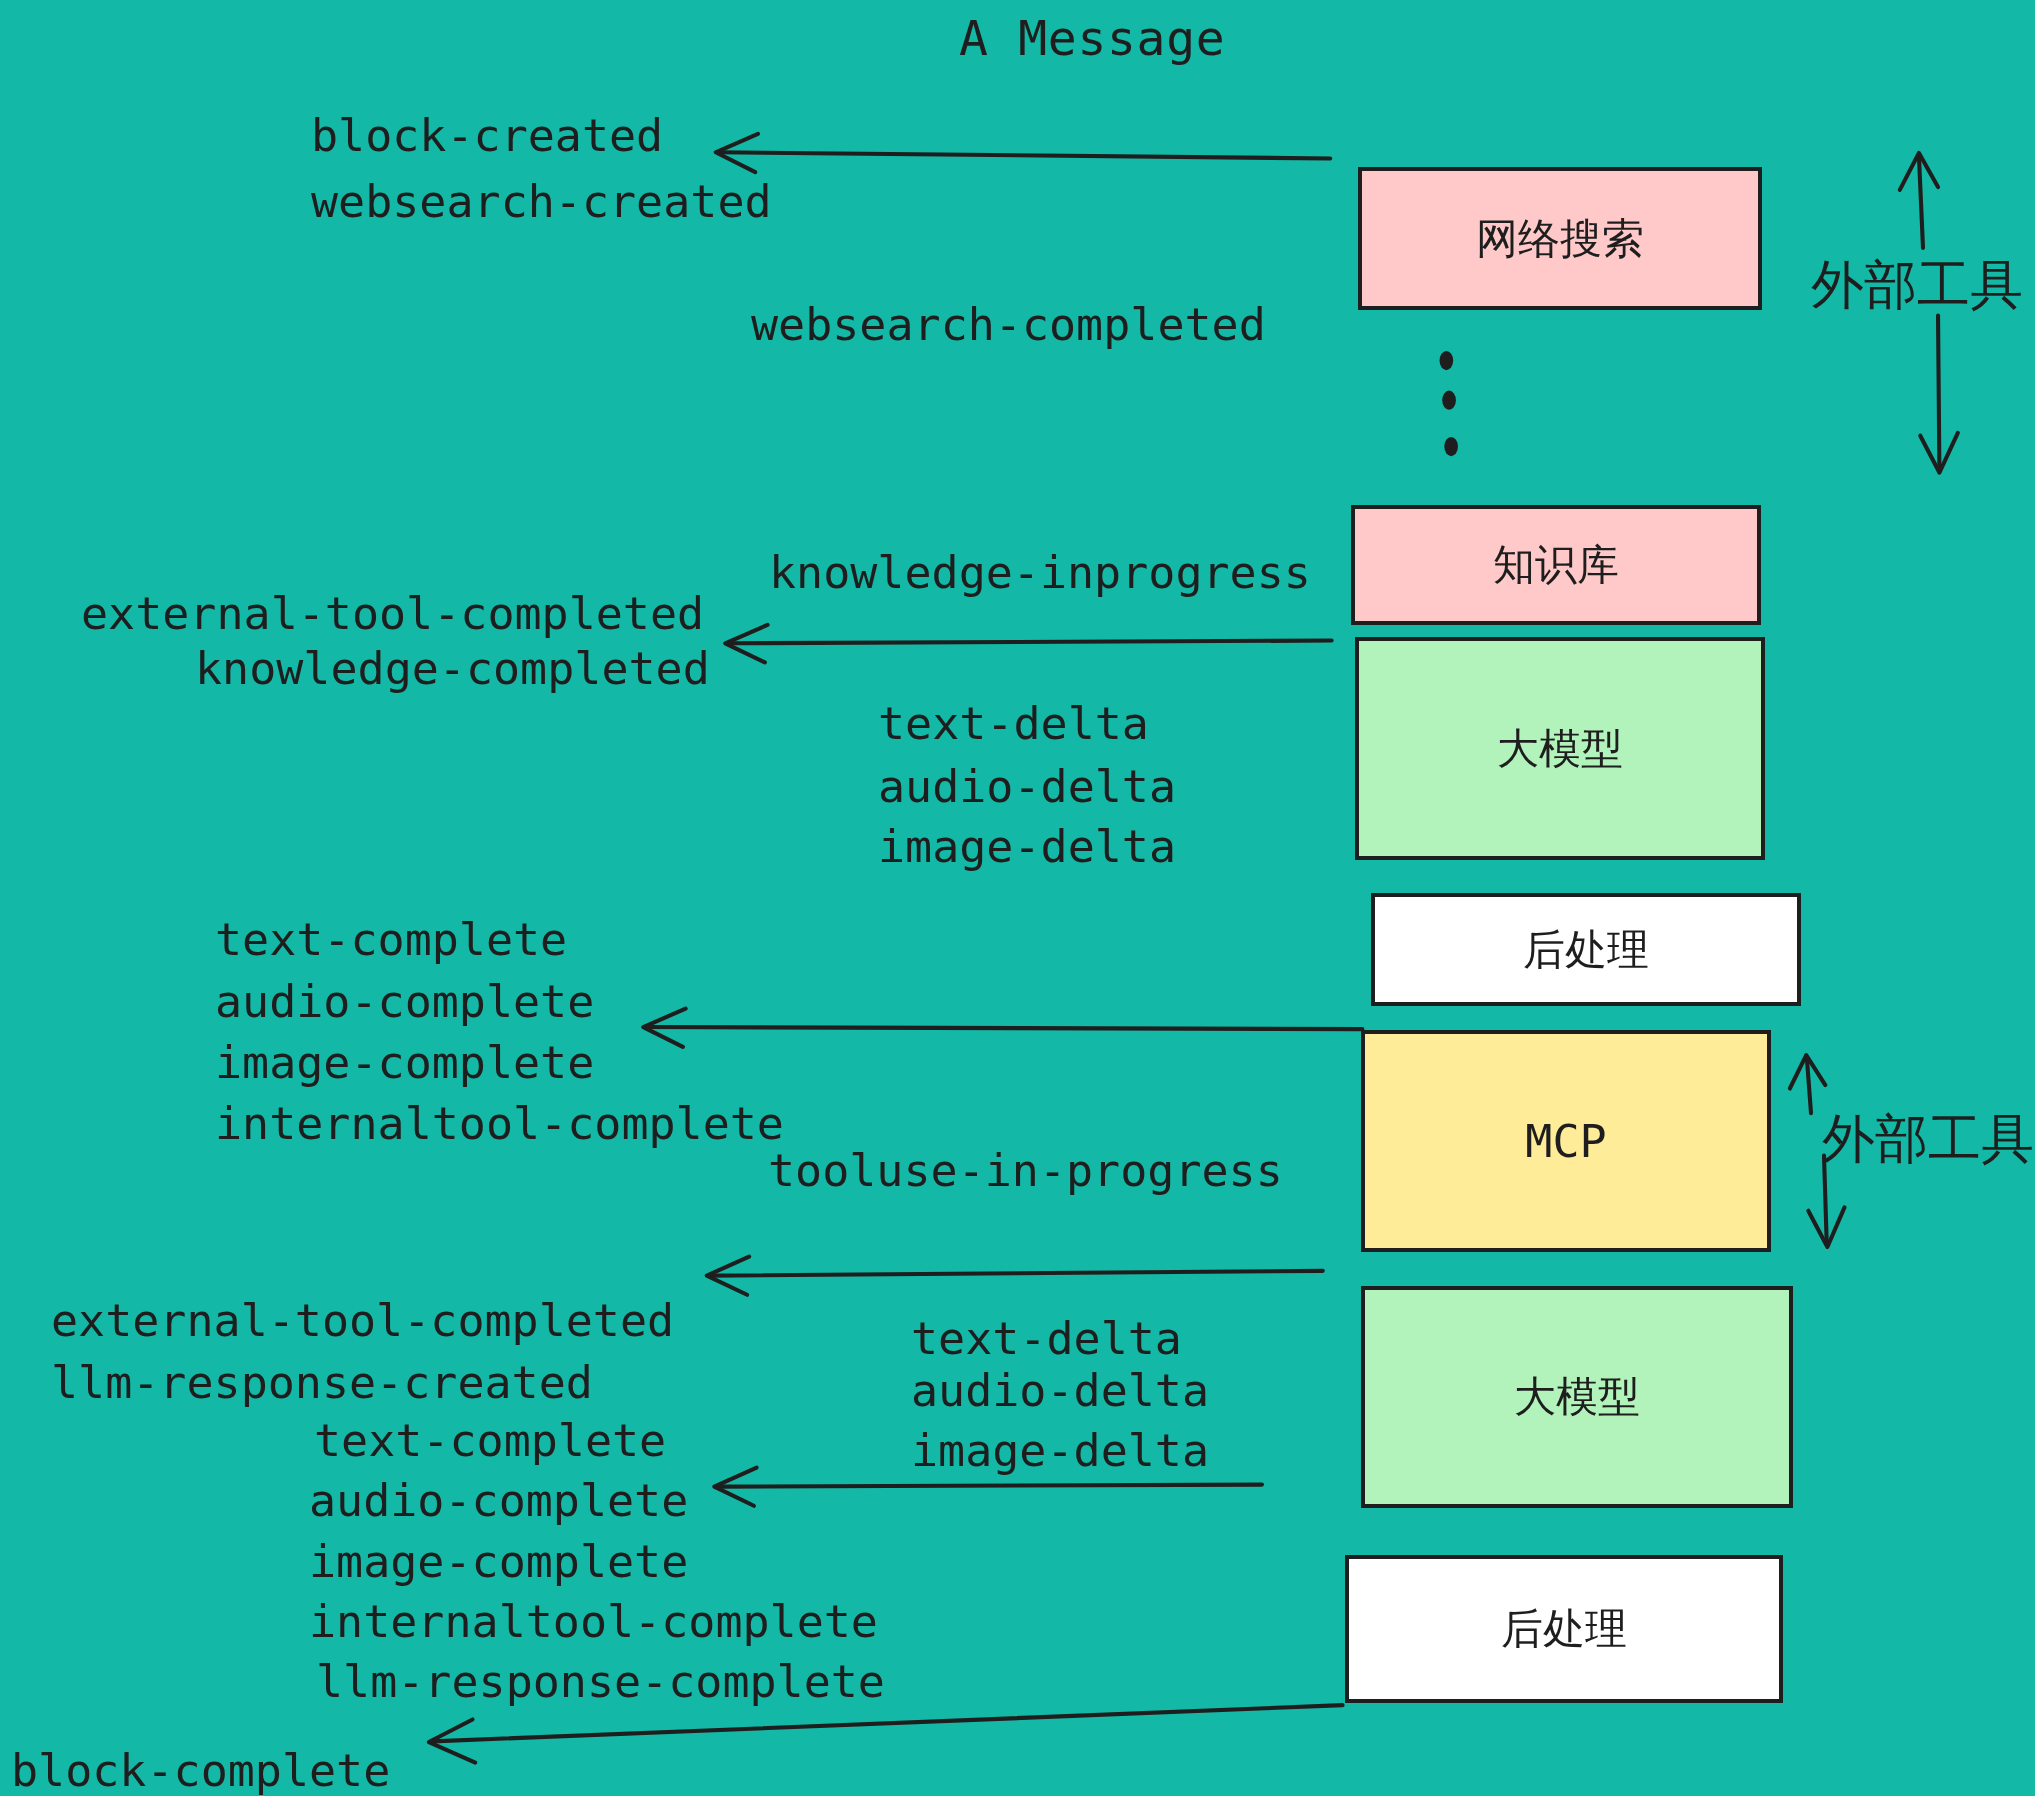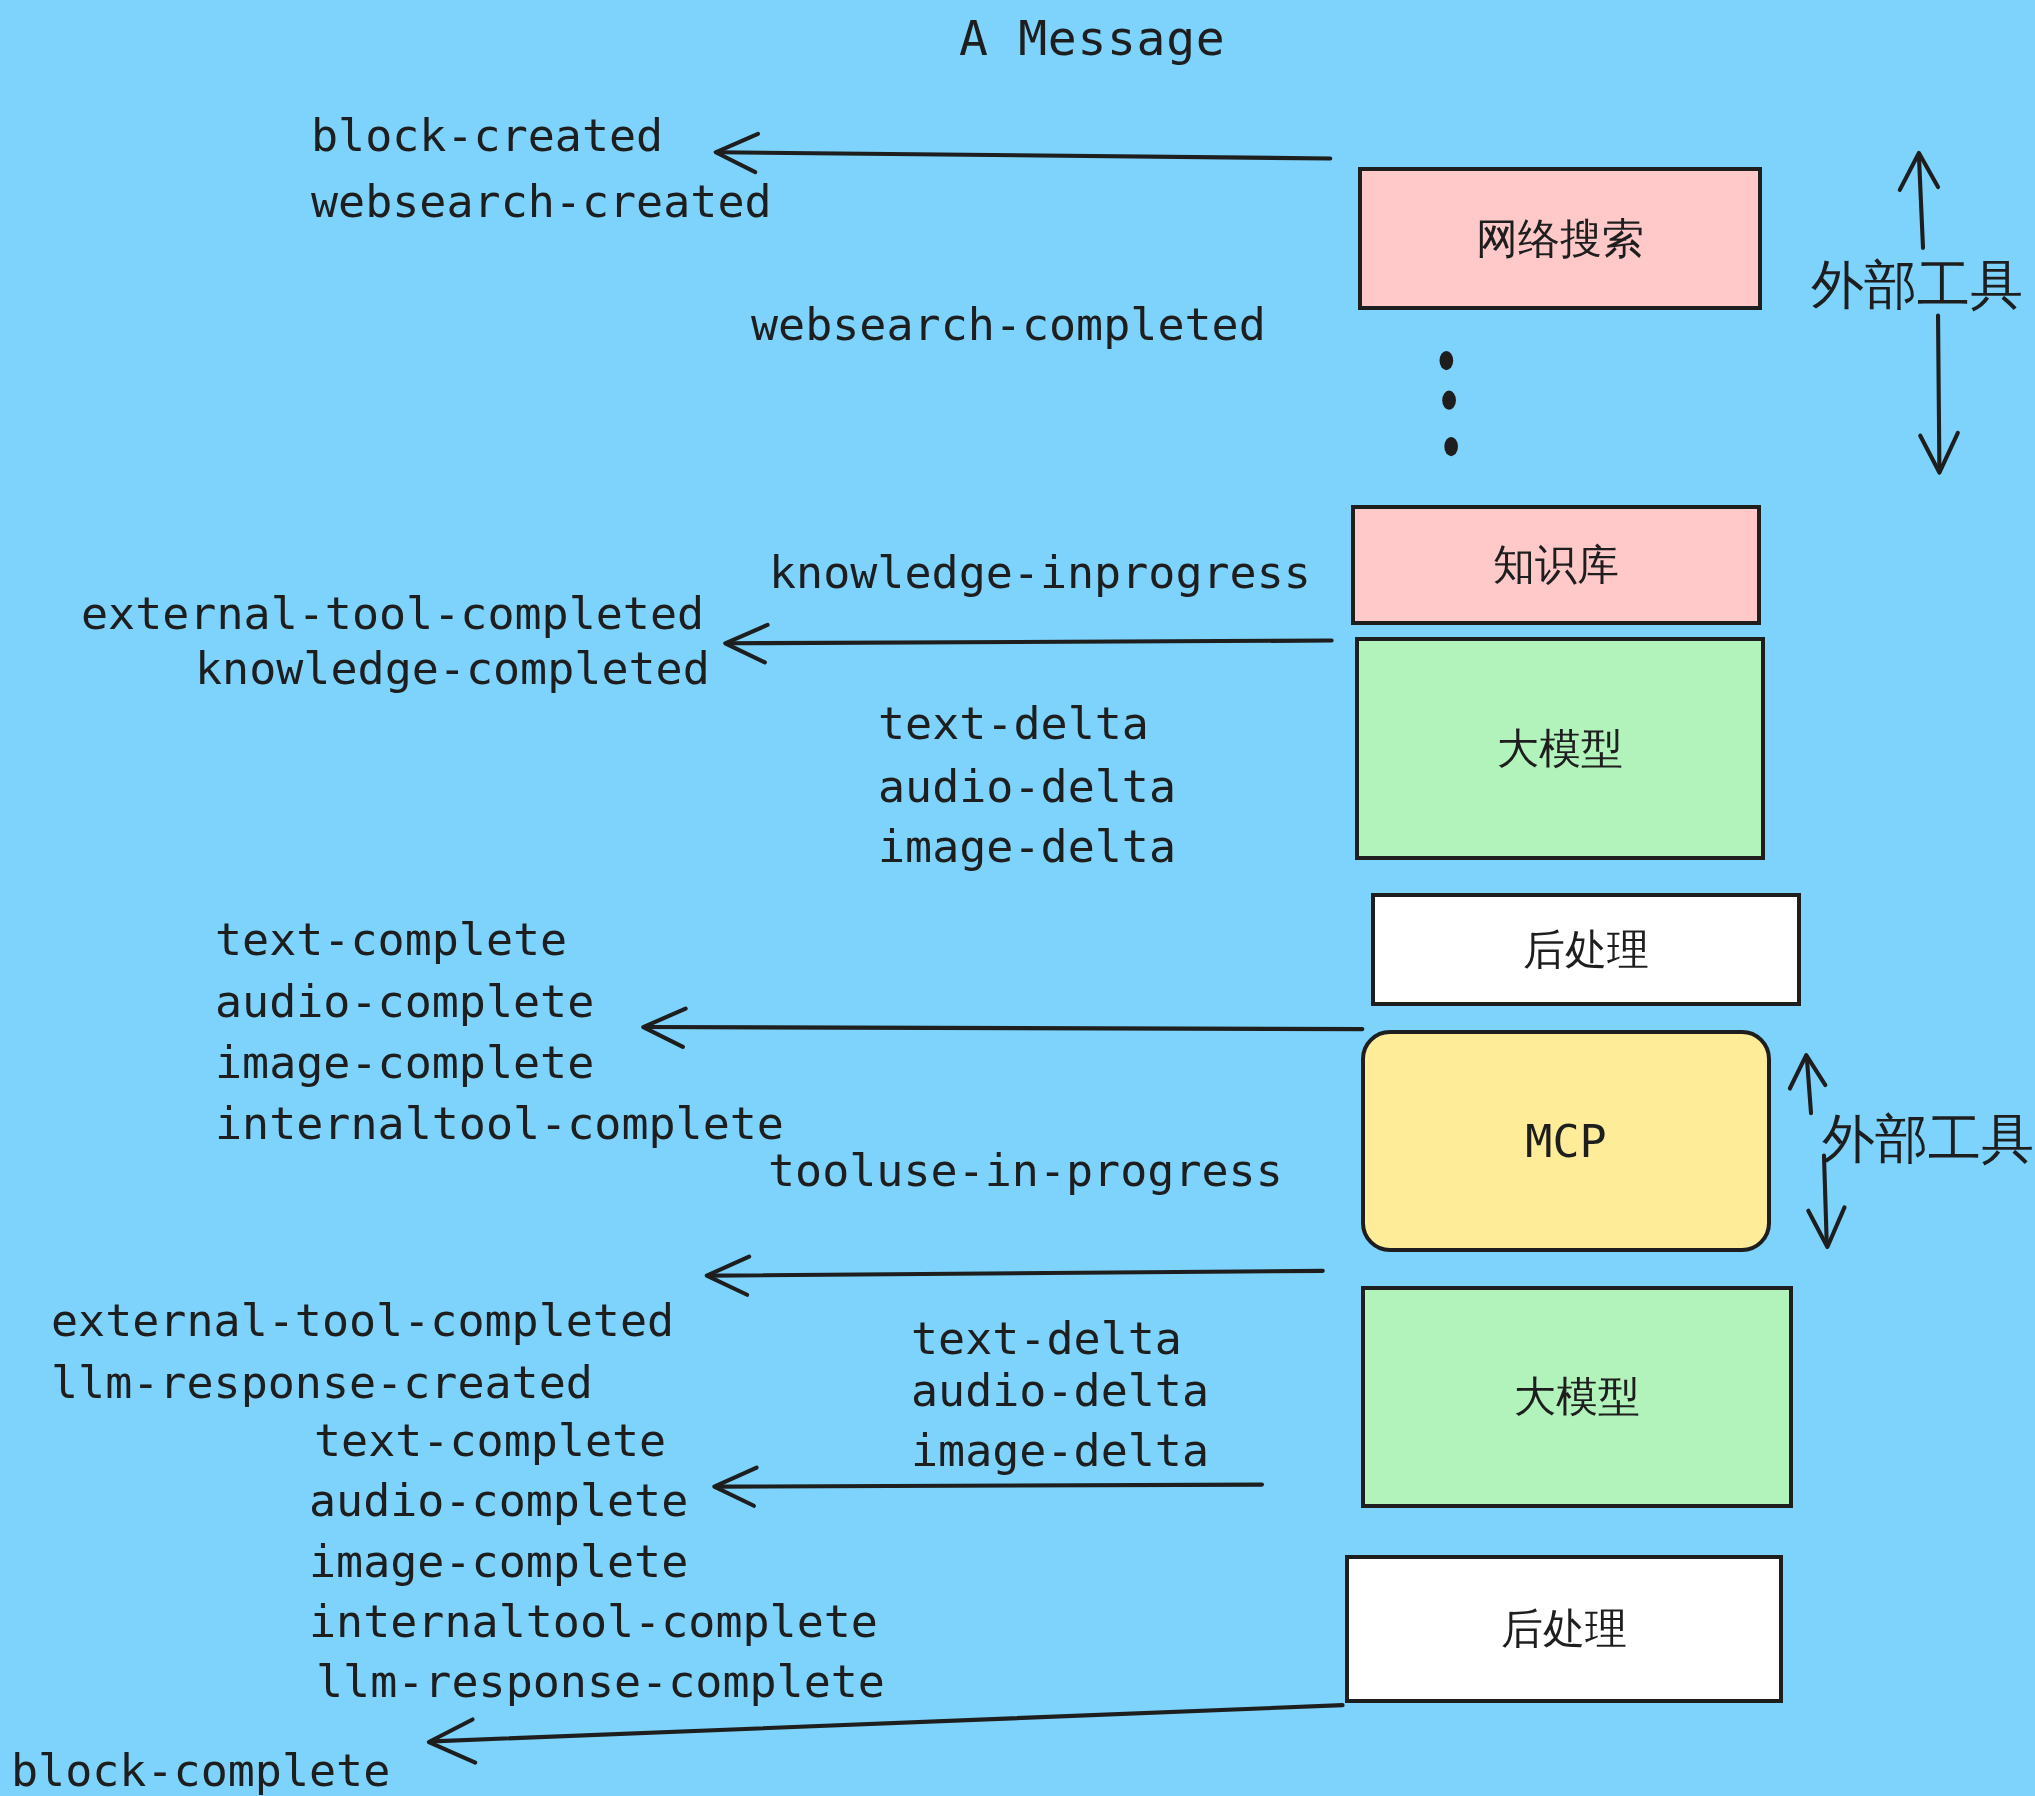--- a/index.html
+++ b/index.html
@@ -1,20 +1,20 @@
 <!DOCTYPE html>
 <html style="font-size:11px"><head>
 <meta charset="utf-8">
 <style>
   html,body{margin:0;padding:0;background:#ffffff;}
   .canvas{
     position:relative;
     width:2035px;
     height:1796px;
-    background:#7dd3fc;
+    background:#14b8a6;
     overflow:hidden;
     font-family:"DejaVu Sans", sans-serif;
     color:#1e1e1e;
     text-decoration:underline;
   }
   .mono{
     font-family:"DejaVu Sans Mono", monospace;
     font-size:45px;
     line-height:1.1;
     white-space:nowrap;
@@ -36,21 +36,21 @@
     justify-content:center;
     background:#ffffff;
   }
   .box span{
     font-size:42px;
     line-height:1;
     white-space:nowrap;
   }
   .box.pink{background:#ffc9c9;}
   .box.green{background:#b2f2bb;}
-  .box.yellow{background:#ffec99;border-radius:29px;}
+  .box.yellow{background:#ffec99;}
   .box.white{background:#ffffff;align-items:center;}
   .box .mono{font-size:45px;}
   .side-label{
     position:absolute;
     font-size:53px;
     line-height:1;
     white-space:nowrap;
     color:#1e1e1e;
   }
   svg.overlay{

